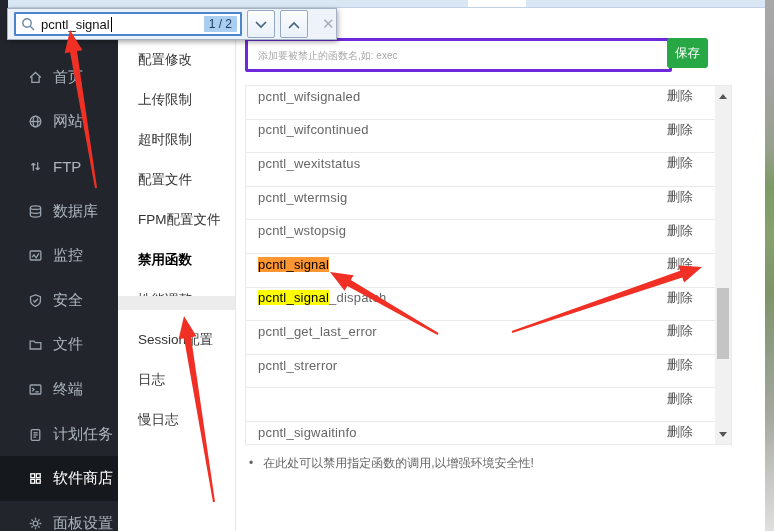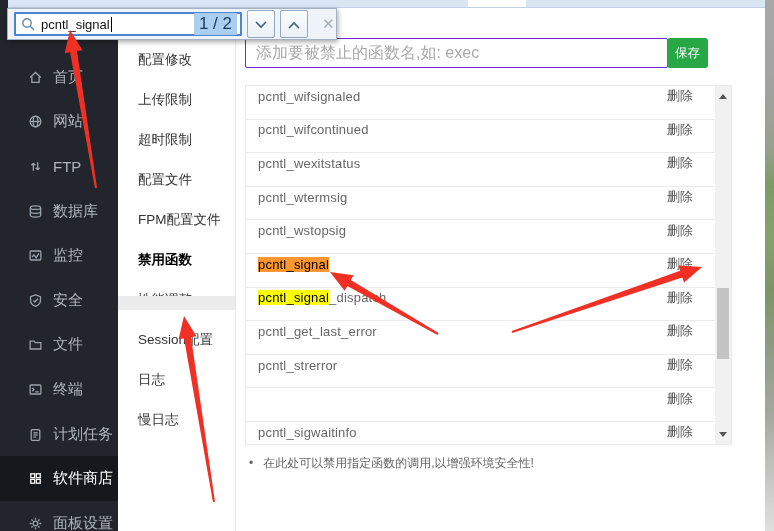--- a/index.html
+++ b/index.html
@@ -20,21 +20,21 @@
   .side-item.active svg{stroke:#fff;}
 
   
   #submenu{position:absolute;left:118px;top:0;width:117px;height:531px;background:#fff;border-right:1px solid #e7e7e7;z-index:10;}
   .sub-item{height:40px;display:flex;align-items:center;padding-left:20px;font-size:13.5px;color:#333;cursor:pointer;}
   .sub-item.active{font-weight:bold;color:#000;}
   #subband{position:absolute;left:0;top:296px;width:117px;height:14px;background:#ececec;}
 
   
   #main{position:absolute;left:235px;top:0;right:9px;height:531px;background:#fff;}
-  #add-input{position:absolute;left:10px;top:38px;width:401px;height:28px;border:1px solid #6d28d9;border-radius:2px;padding:0 10px;font-size:16px;color:#333;font-family:"Liberation Sans","DejaVu Sans",sans-serif;outline:none;}
+  #add-input{position:absolute;left:10px;top:38px;width:401px;height:28px;border:3px solid #6d28d9;border-radius:2px;padding:0 10px;font-size:10px;color:#333;font-family:"Liberation Sans","DejaVu Sans",sans-serif;outline:none;}
   #add-input::placeholder{color:#a9a9a9;}
   #save-btn{position:absolute;left:432px;top:38px;width:41px;height:30px;background:#28a745;color:#fff;border:none;border-radius:3px;font-size:12.5px;cursor:pointer;font-family:inherit;}
 
   #fn-list{position:absolute;left:10px;top:85px;width:487px;height:360px;border:1px solid #eaeaea;box-sizing:border-box;overflow:hidden;background:#fff;}
   .fn-row{height:33.6px;display:flex;align-items:center;padding:0 38px 12px 12px;border-bottom:1px solid #eaeaea;font-size:13px;color:#666;box-sizing:border-box;}
   .fn-name{letter-spacing:.2px;}
   .hl-active{background:#ff9632;color:#000;}
   .hl-match{background:#ffff00;color:#000;}
   .del-link{margin-left:auto;color:#555;cursor:pointer;}
 
@@ -50,21 +50,21 @@
   #notes{position:absolute;left:14px;top:452px;margin:0;padding:0;list-style:none;}
   #notes li{font-size:12px;color:#666;line-height:23px;display:flex;}
   #notes li::before{content:"•";margin-right:10px;color:#666;}
 
   
   #findbar{position:absolute;left:7px;top:8px;width:330px;height:32px;background:#eef3fa;border:1px solid #a3b1c2;box-shadow:1px 2px 5px rgba(0,0,0,.35);z-index:50;display:flex;align-items:center;padding-left:6px;box-sizing:border-box;}
   #find-input{width:228px;height:24px;background:#fff;border:2px solid #4b86cd;border-radius:1px;display:flex;align-items:center;box-sizing:border-box;cursor:text;}
   #find-input .mag{margin:0 6px 0 5px;display:flex;}
   #find-query{font-size:13px;color:#111;}
   #caret{width:1px;height:15px;background:#000;margin-left:1px;}
-  #find-count{margin-left:auto;margin-right:3px;background:#a9ceef;color:#1c3c60;font-size:17px;padding:1px 5px;border-radius:1px;}
+  #find-count{margin-left:auto;margin-right:3px;background:#a9ceef;color:#1c3c60;font-size:12px;padding:1px 5px;border-radius:1px;}
   .find-btn{width:26px;height:26px;margin-left:5px;border:1px solid #94a9bf;border-radius:2px;background:linear-gradient(#fcfdfe,#e9f0f8);display:flex;align-items:center;justify-content:center;cursor:pointer;}
   .find-btn svg{stroke:#44637f;fill:none;stroke-width:1.7;stroke-linecap:round;}
   #find-close{margin-left:14px;color:#a5aeb8;font-size:15px;font-weight:bold;cursor:pointer;}
 
   
   #edgestrip{position:absolute;left:765px;top:0;width:9px;height:531px;z-index:40;
     background:linear-gradient(#a8a8a8 0%,#a3a3a3 14%,#97a08d 28%,#7d9a66 35%,#87a16e 44%,#7e9468 55%,#8f9c85 66%,#a4a89e 78%,#c6c7c2 90%,#e0e0de 100%);}
 
   
   #annotations{position:absolute;left:0;top:0;width:774px;height:531px;z-index:60;pointer-events:none;}

